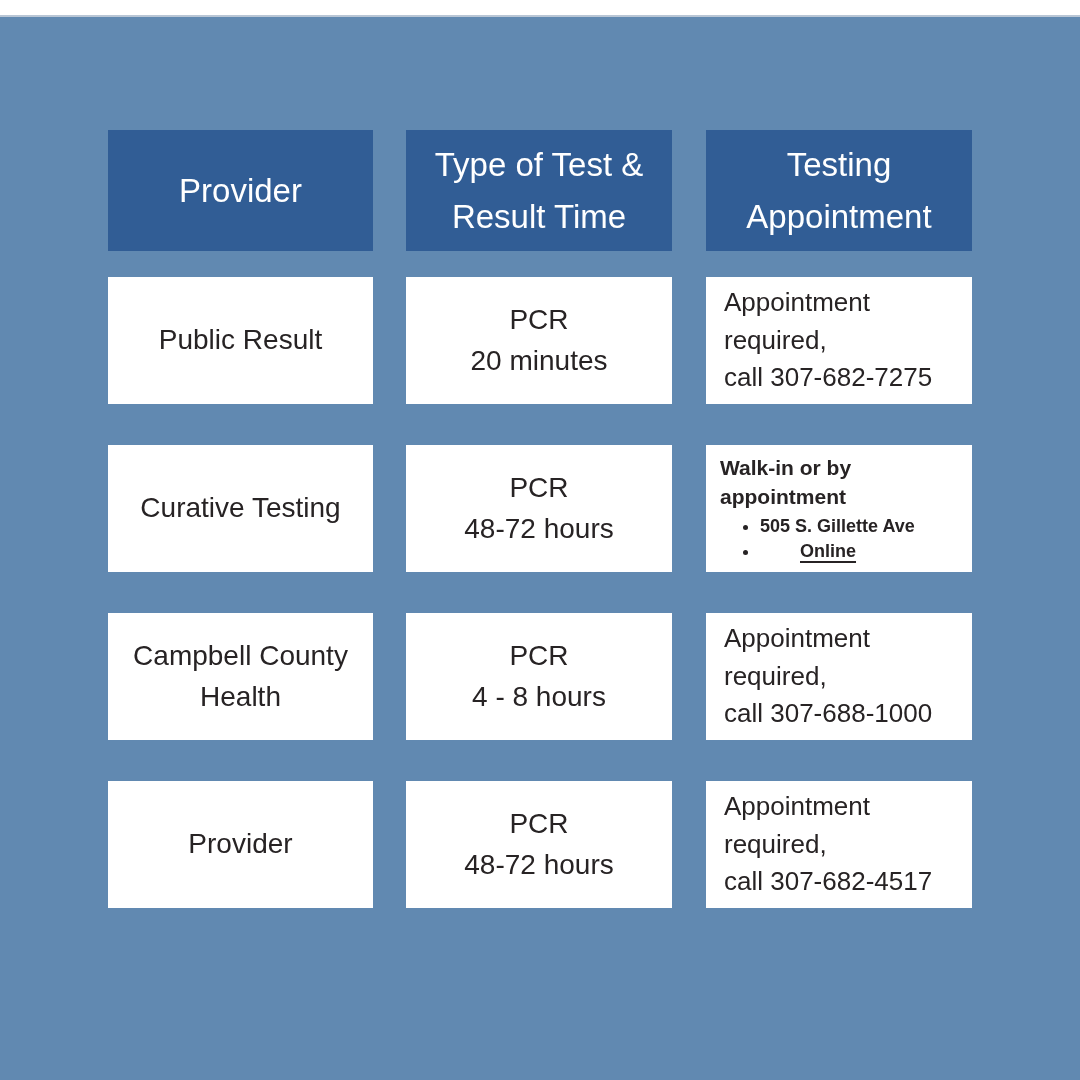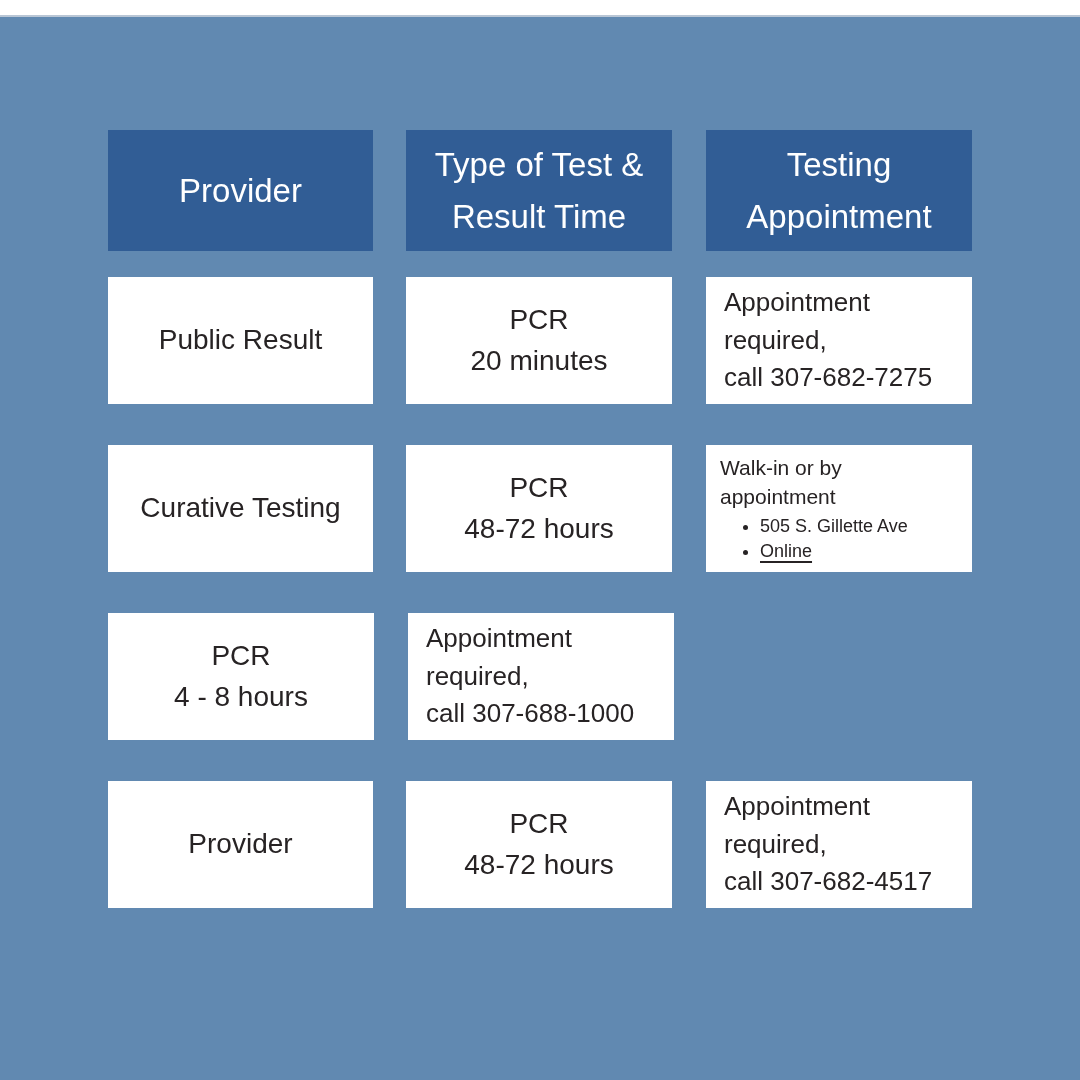--- a/index.html
+++ b/index.html
@@ -71,20 +71,21 @@
     font-size: 26px;
     line-height: 1.45;
     white-space: pre-line;
     padding-left: 18px;
     padding-right: 8px;
   }
   .schedule-detail {
     justify-content: center;
     padding-left: 14px;
     padding-right: 6px;
+    font-weight: bold;
   }
   .schedule-detail .inner { width: 100%; }
   .schedule-detail .intro {
     font-size: 21px;
     line-height: 1.4;
     white-space: pre-line;
   }
   .schedule-detail ul {
     margin: 2px 0 0 0;
     padding-left: 40px;
@@ -93,20 +94,21 @@
   .schedule-detail li {
     font-size: 18px;
     line-height: 1.4;
   }
   .online-link {
     color: var(--text, #272324);
     text-decoration: underline;
     text-underline-offset: 4px;
     text-decoration-thickness: 2px;
     cursor: pointer;
+    margin-left: 40px;
   }
 </style>
 </head>
 <body>
 
 <div class="canvas">
   <div class="top-strip"></div>
 
   <div class="table-wrap">
 
@@ -141,20 +143,21 @@
             </li>
             <li>
               <a class="online-link">Online</a>
             </li>
           </ul>
         </div>
       </div>
     </div>
 
     <div class="trow data-row">
+      <div class="cell col-1 card provider-cell">Campbell County Health</div>
       <div class="cell col-2 card test-cell">PCR
 4 - 8 hours</div>
       <div class="cell col-3 card schedule-cell">Appointment
 required,
 call 307-688-1000</div>
     </div>
 
     <div class="trow data-row">
       <div class="cell col-1 card provider-cell">Provider</div>
       <div class="cell col-2 card test-cell">PCR

